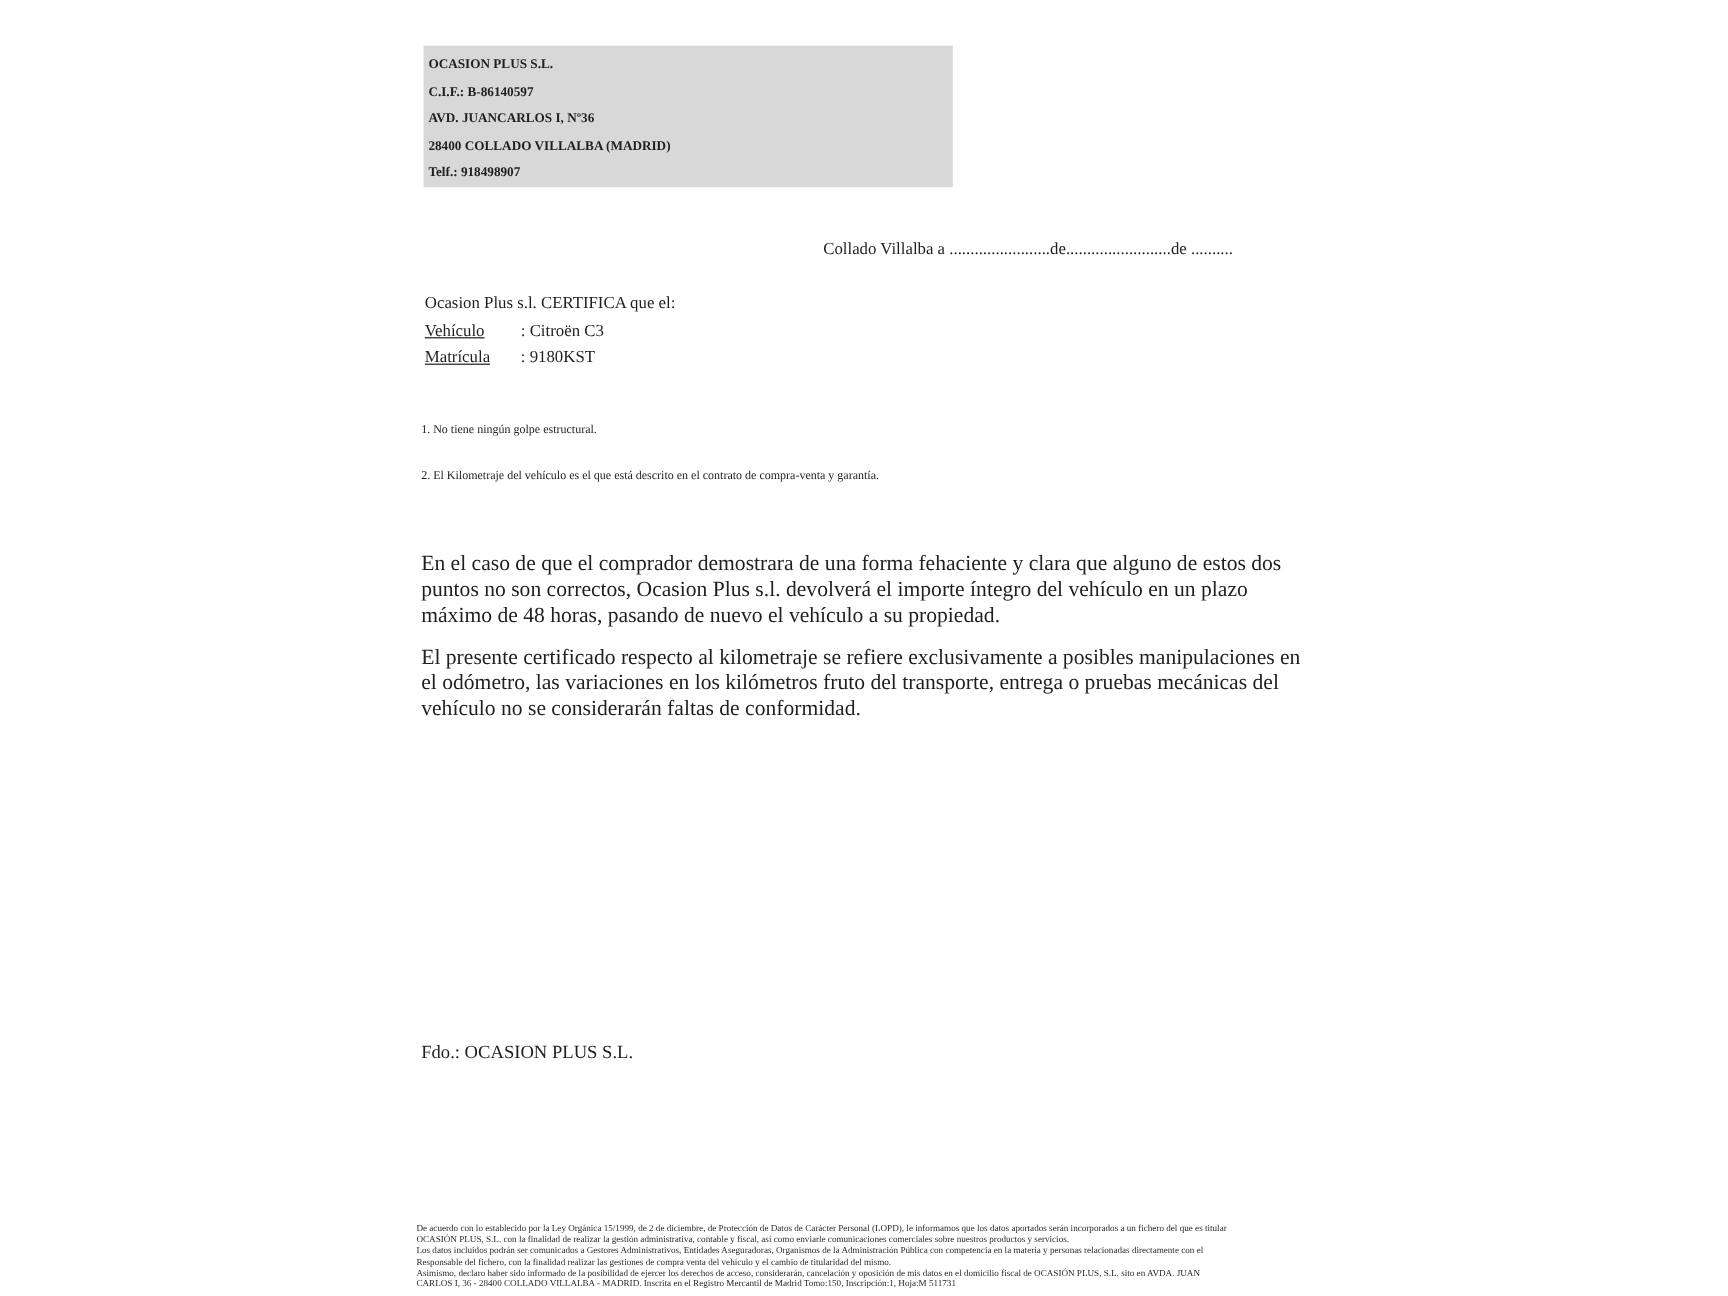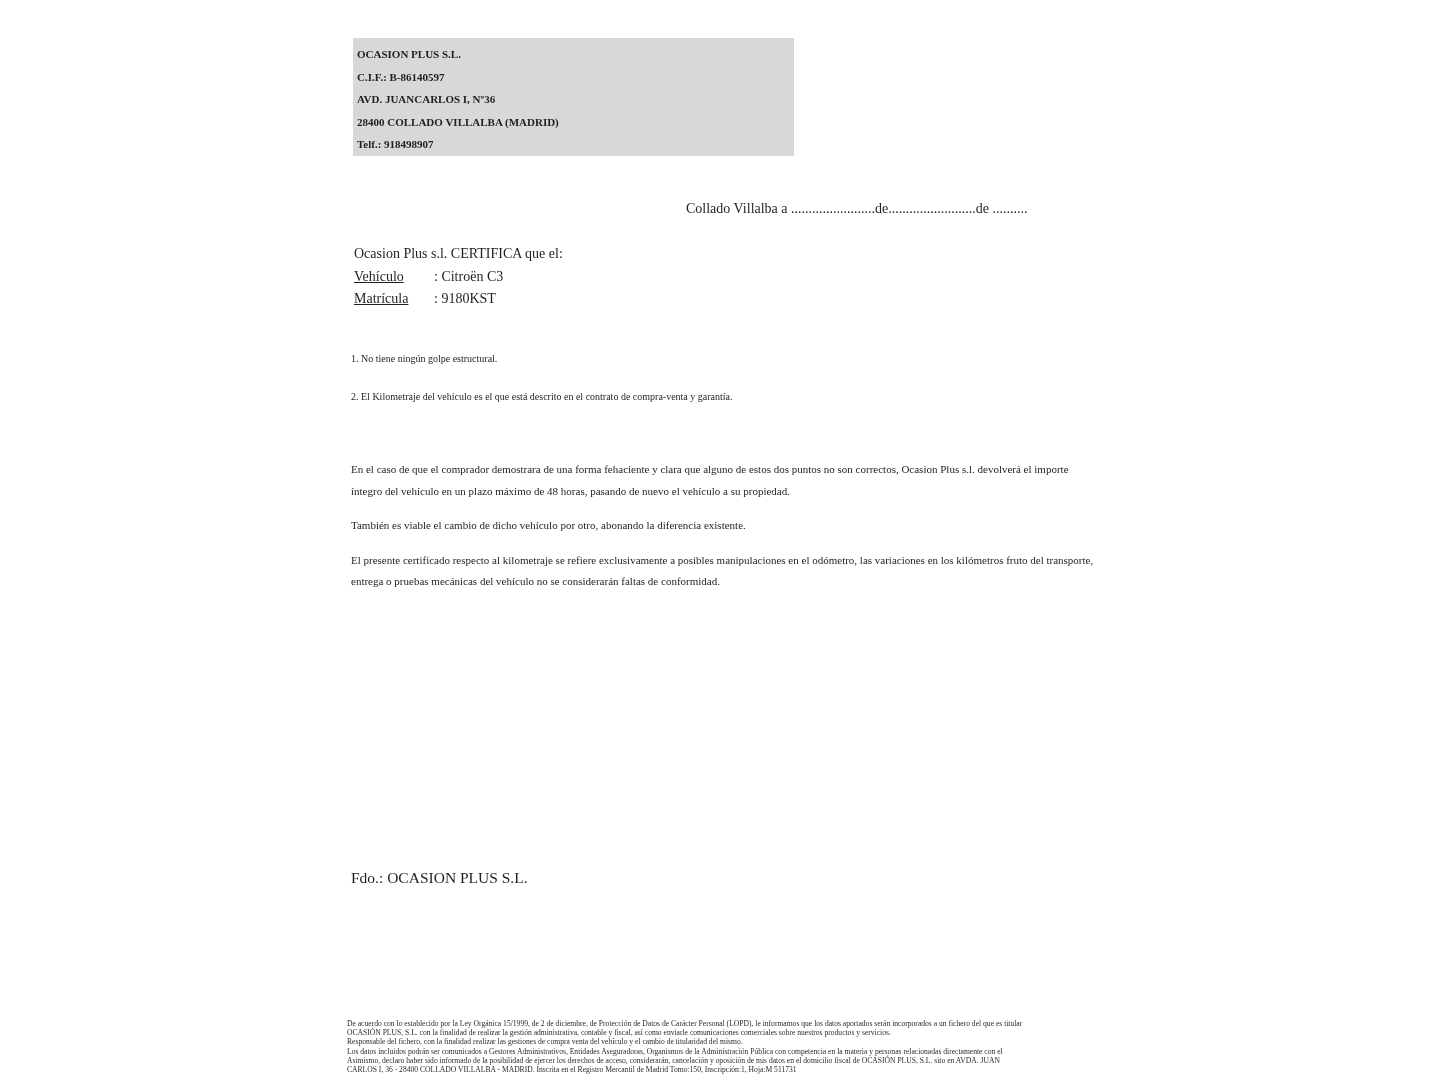--- a/index.html
+++ b/index.html
@@ -55,21 +55,21 @@
     font-size:10px;
     line-height:21px;
   }
   .points .point + .point { margin-top:17px; }
   .points .point { white-space:nowrap; }
 
   .paragraphs {
     position:absolute;
     left:351px; top:459px;
     width:745px;
-    font-size:11px;
+    font-size:18px;
     line-height:21.5px;
   }
   .paragraphs p { margin:0 0 13px 0; }
 
   .signature {
     position:absolute;
     left:351px; top:869px;
     font-size:15.5px;
     white-space:nowrap;
   }
@@ -108,28 +108,27 @@
     </div>
   </div>
 
   <div class="points">
       <div class="point">1. No tiene ningún golpe estructural.</div>
       <div class="point">2. El Kilometraje del vehículo es el que está descrito en el contrato de compra-venta y garantía.</div>
     </div>
 
   <div class="paragraphs">
       <p>En el caso de que el comprador demostrara de una forma fehaciente y clara que alguno de estos dos puntos no son correctos, Ocasion Plus s.l. devolverá el importe íntegro del vehículo en un plazo máximo de 48 horas, pasando de nuevo el vehículo a su propiedad.</p>
-      <p>También es viable el cambio de dicho vehículo por otro, abonando la diferencia existente.</p>
       <p>El presente certificado respecto al kilometraje se refiere exclusivamente a posibles manipulaciones en el odómetro, las variaciones en los kilómetros fruto del transporte, entrega o pruebas mecánicas del vehículo no se considerarán faltas de conformidad.</p>
     </div>
 
   <div class="signature">Fdo.: OCASION PLUS S.L.</div>
 
   <div class="fineprint">
       <div class="fline">De acuerdo con lo establecido por la Ley Orgánica 15/1999, de 2 de diciembre, de Protección de Datos de Carácter Personal (LOPD), le informamos que los datos aportados serán incorporados a un fichero del que es titular</div>
       <div class="fline">OCASIÓN PLUS, S.L. con la finalidad de realizar la gestión administrativa, contable y fiscal, así como enviarle comunicaciones comerciales sobre nuestros productos y servicios.</div>
+      <div class="fline">Los datos incluidos podrán ser comunicados a Gestores Administrativos, Entidades Aseguradoras, Organismos de la Administración Pública con competencia en la materia y personas relacionadas directamente con el</div>
       <div class="fline">Responsable del fichero, con la finalidad realizar las gestiones de compra venta del vehículo y el cambio de titularidad del mismo.</div>
-      <div class="fline">Los datos incluidos podrán ser comunicados a Gestores Administrativos, Entidades Aseguradoras, Organismos de la Administración Pública con competencia en la materia y personas relacionadas directamente con el</div>
       <div class="fline">Asimismo, declaro haber sido informado de la posibilidad de ejercer los derechos de acceso, considerarán, cancelación y oposición de mis datos en el domicilio fiscal de OCASIÓN PLUS, S.L. sito en AVDA. JUAN</div>
       <div class="fline">CARLOS I, 36 - 28400 COLLADO VILLALBA - MADRID. Inscrita en el Registro Mercantil de Madrid Tomo:150, Inscripción:1, Hoja:M 511731</div>
     </div>
 
 </div>
 
 </body></html>

